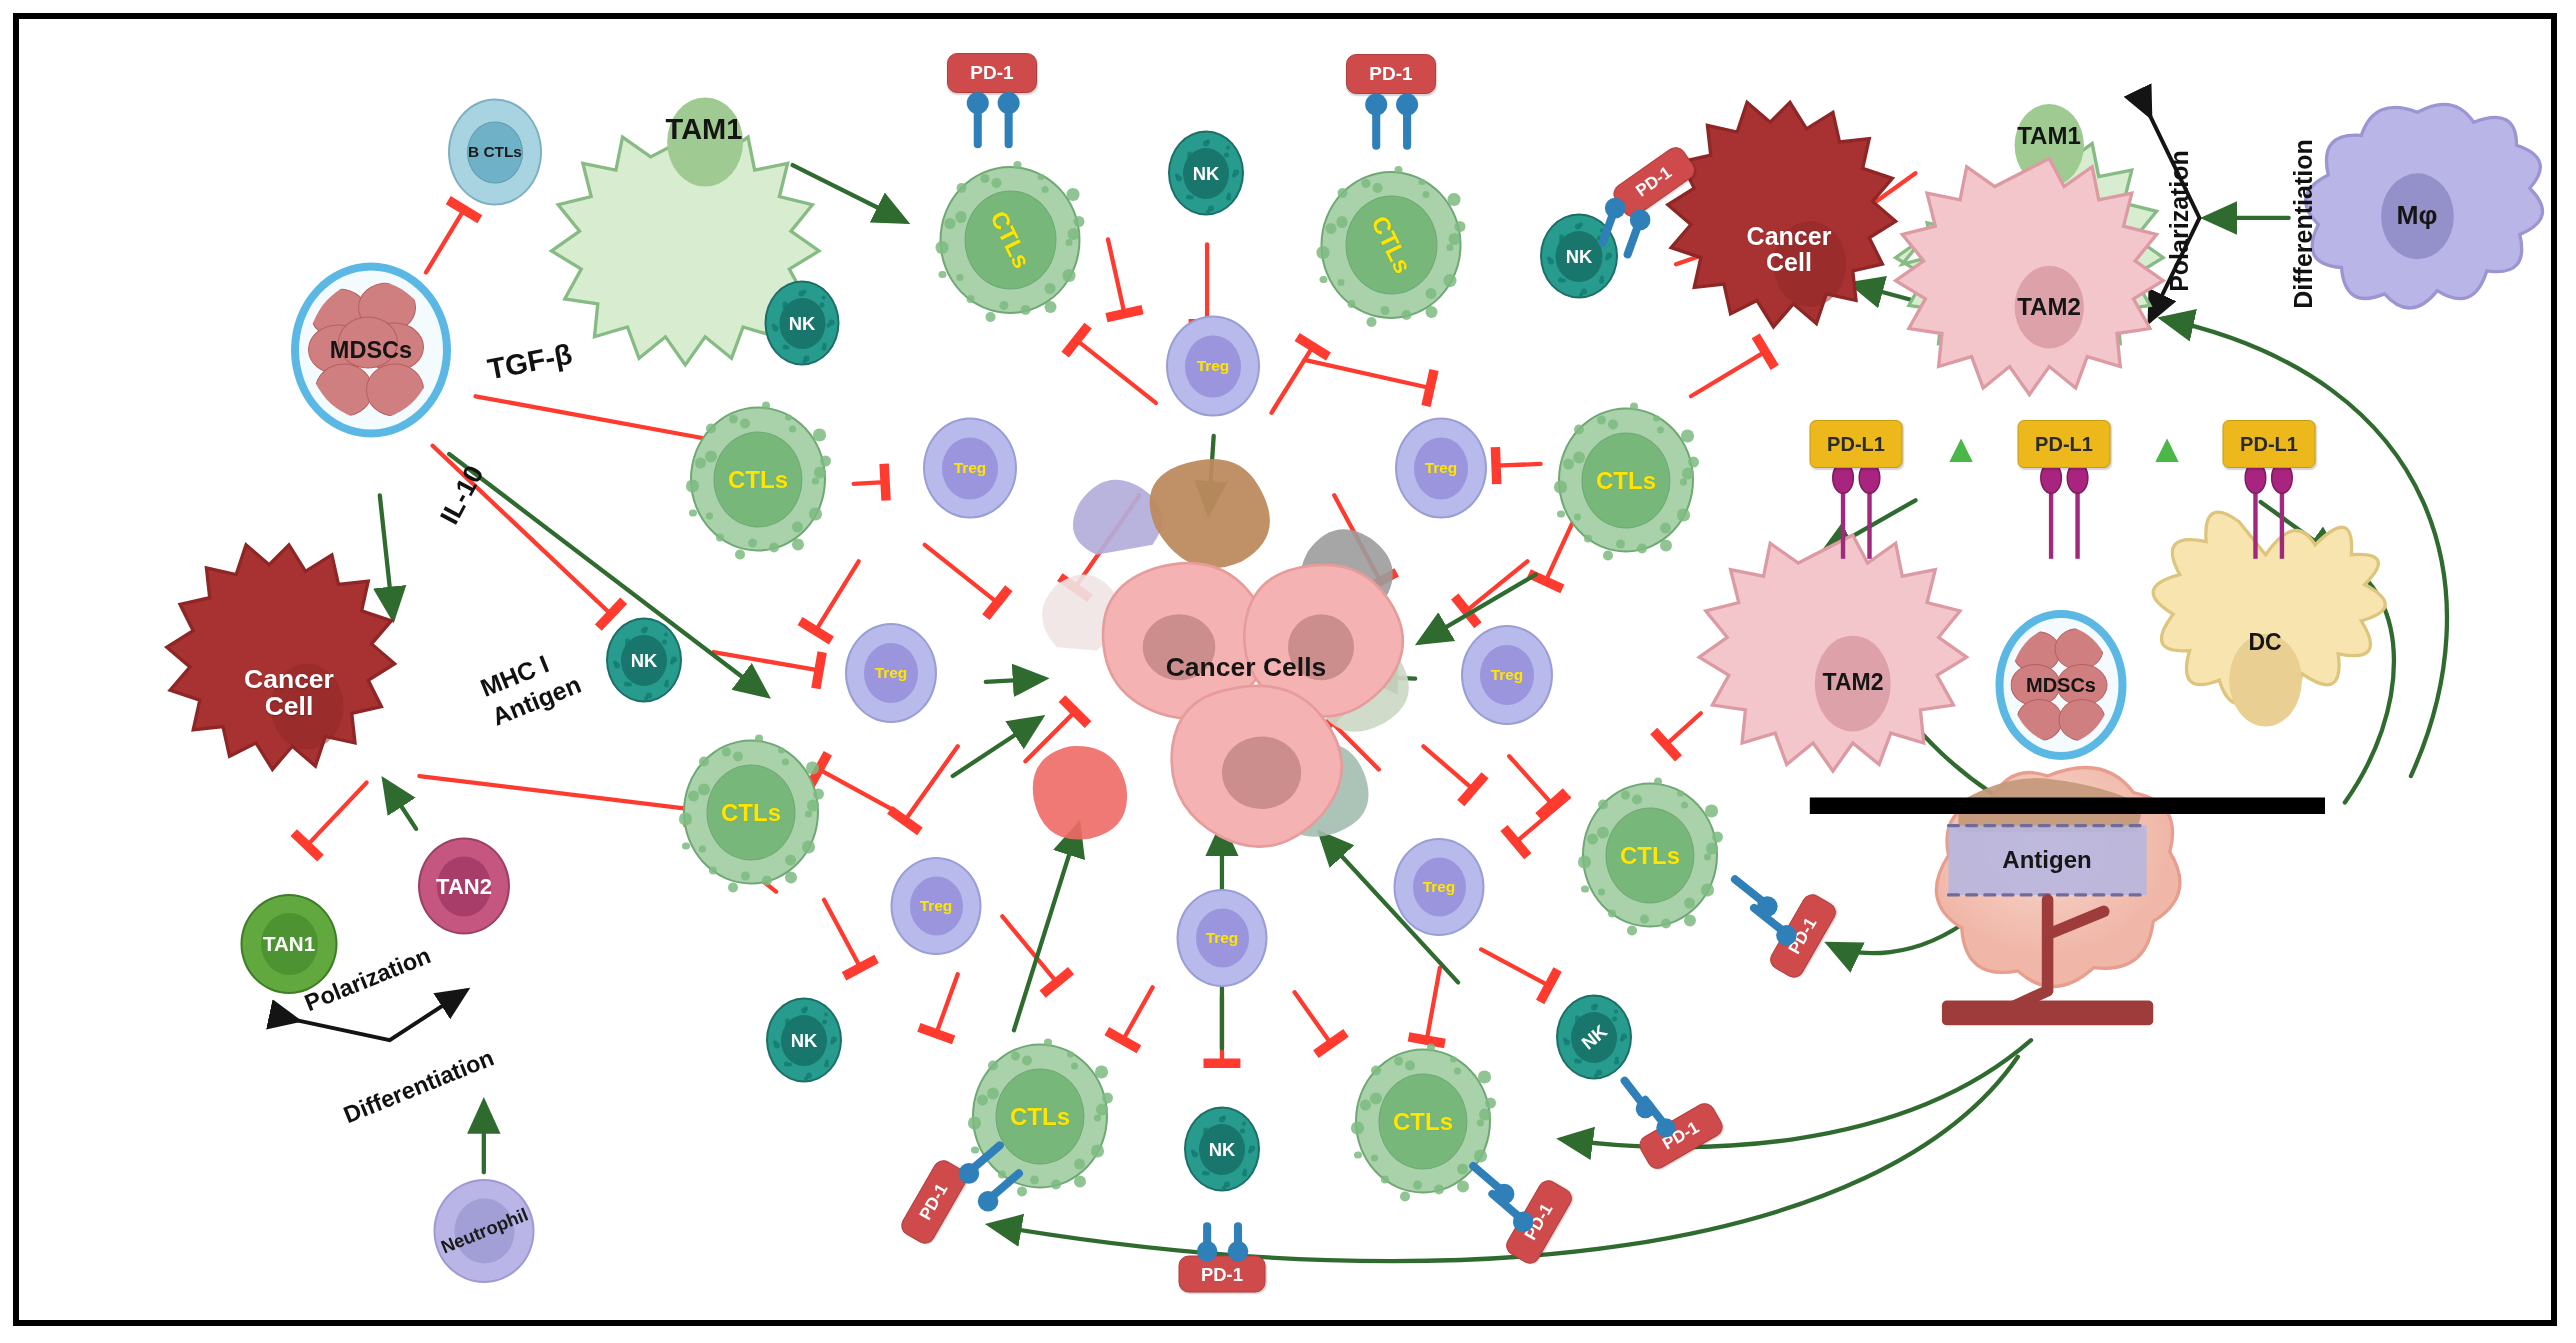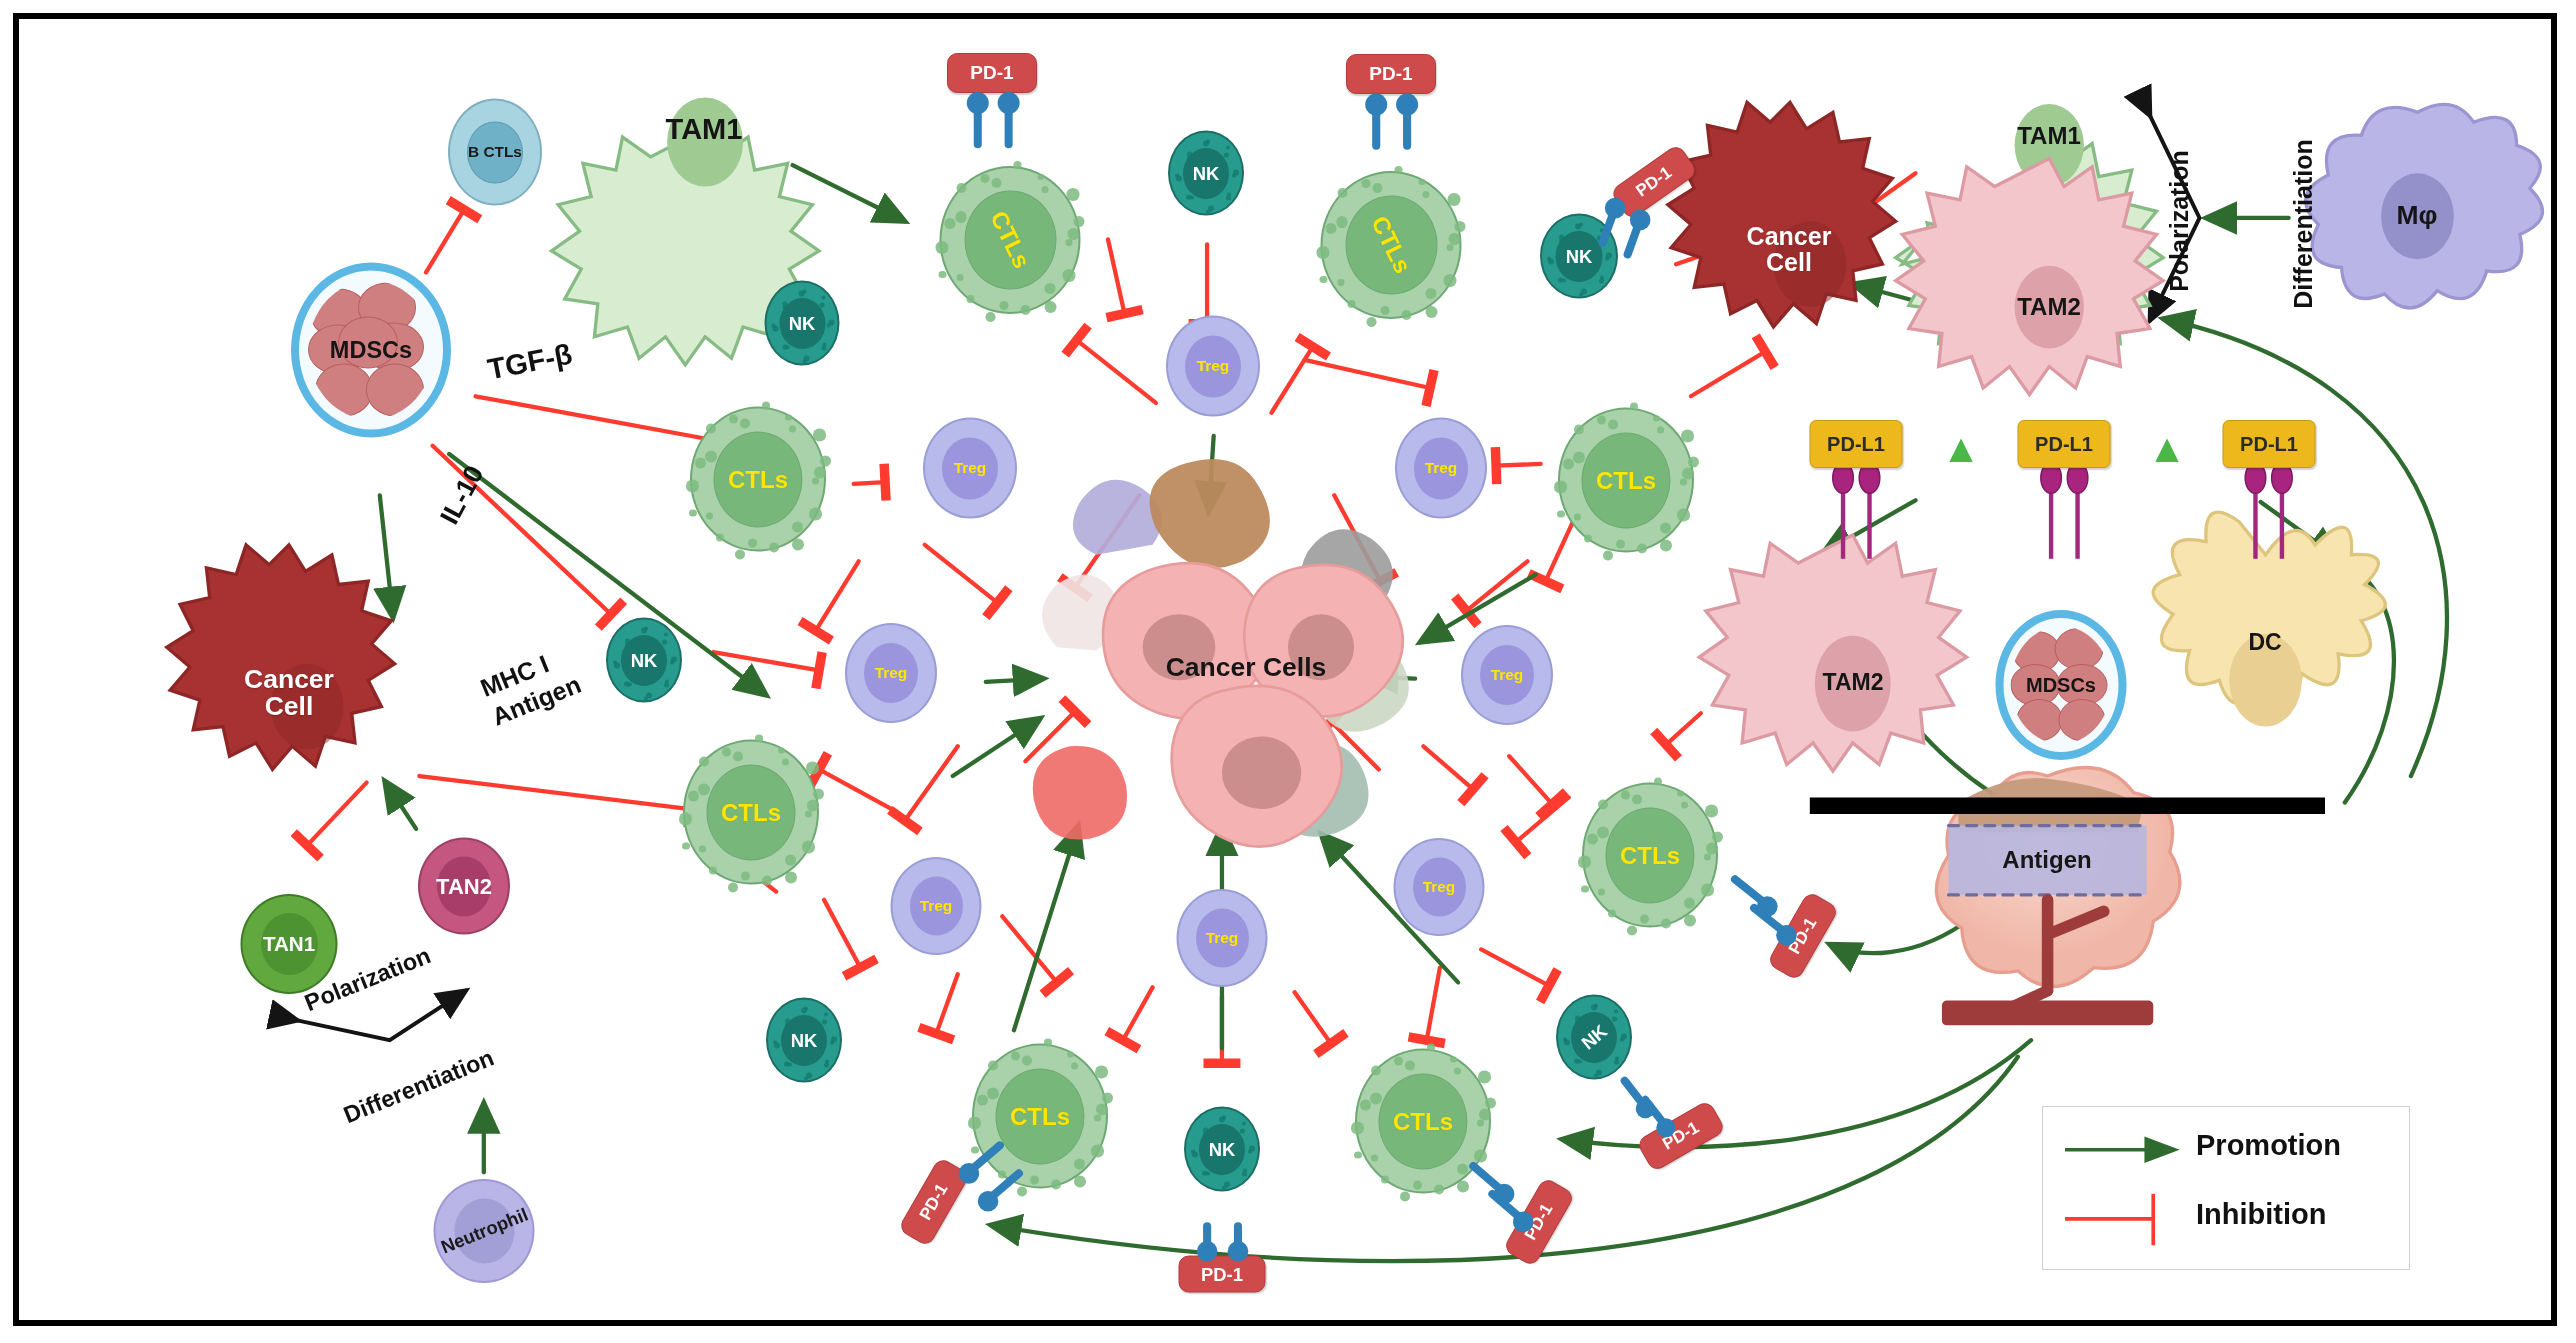--- a/index.html
+++ b/index.html
@@ -896,31 +896,15 @@
 
   <div class="lbl" style="left:340px;top:1104px;font-size:23.5px;transform:rotate(-22deg);transform-origin:left top;">Differentiation</div>
 
   <div class="node rot-90" style="left:2179px;top:221px;">
     <div class="cap" style="font-size:25px;color:#111;">Polarization</div>
   </div>
   <div class="node rot-90" style="left:2303px;top:224px;">
     <div class="cap" style="font-size:25px;color:#111;">Differentiation</div>
   </div>
 
-  <div id="legend" style="left:2042px;top:1106px;width:366px;height:162px;">
-    <svg width="366" height="162" style="position:absolute;left:0;top:0;" viewBox="0 0 498 220">
-      <g>
-        <path d="M30,58 L140,58" stroke="#2f6b2f" stroke-width="5"></path>
-        <path d="M138,40 L186,58 L138,76 Z" fill="#2f6b2f"></path>
-        <path d="M30,152 L150,152" stroke="#ff3b30" stroke-width="5"></path>
-        <path d="M150,118 L150,188" stroke="#ff3b30" stroke-width="5"></path>
-      </g>
-    </svg>
-    <div class="leg-row" style="left:153px;top:22px;">
-      <span class="leg-text" style="font-size:29px;">Promotion</span>
-    </div>
-    <div class="leg-row" style="left:153px;top:91px;">
-      <span class="leg-text" style="font-size:29px;">Inhibition</span>
-    </div>
-  </div>
 
 </div>
 
 
 </body></html>

